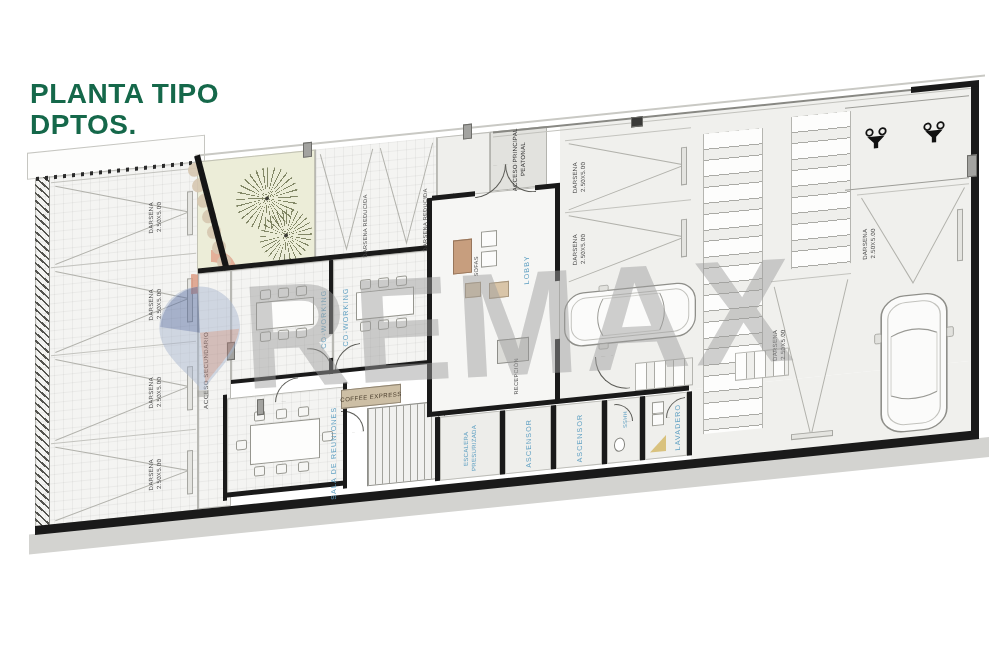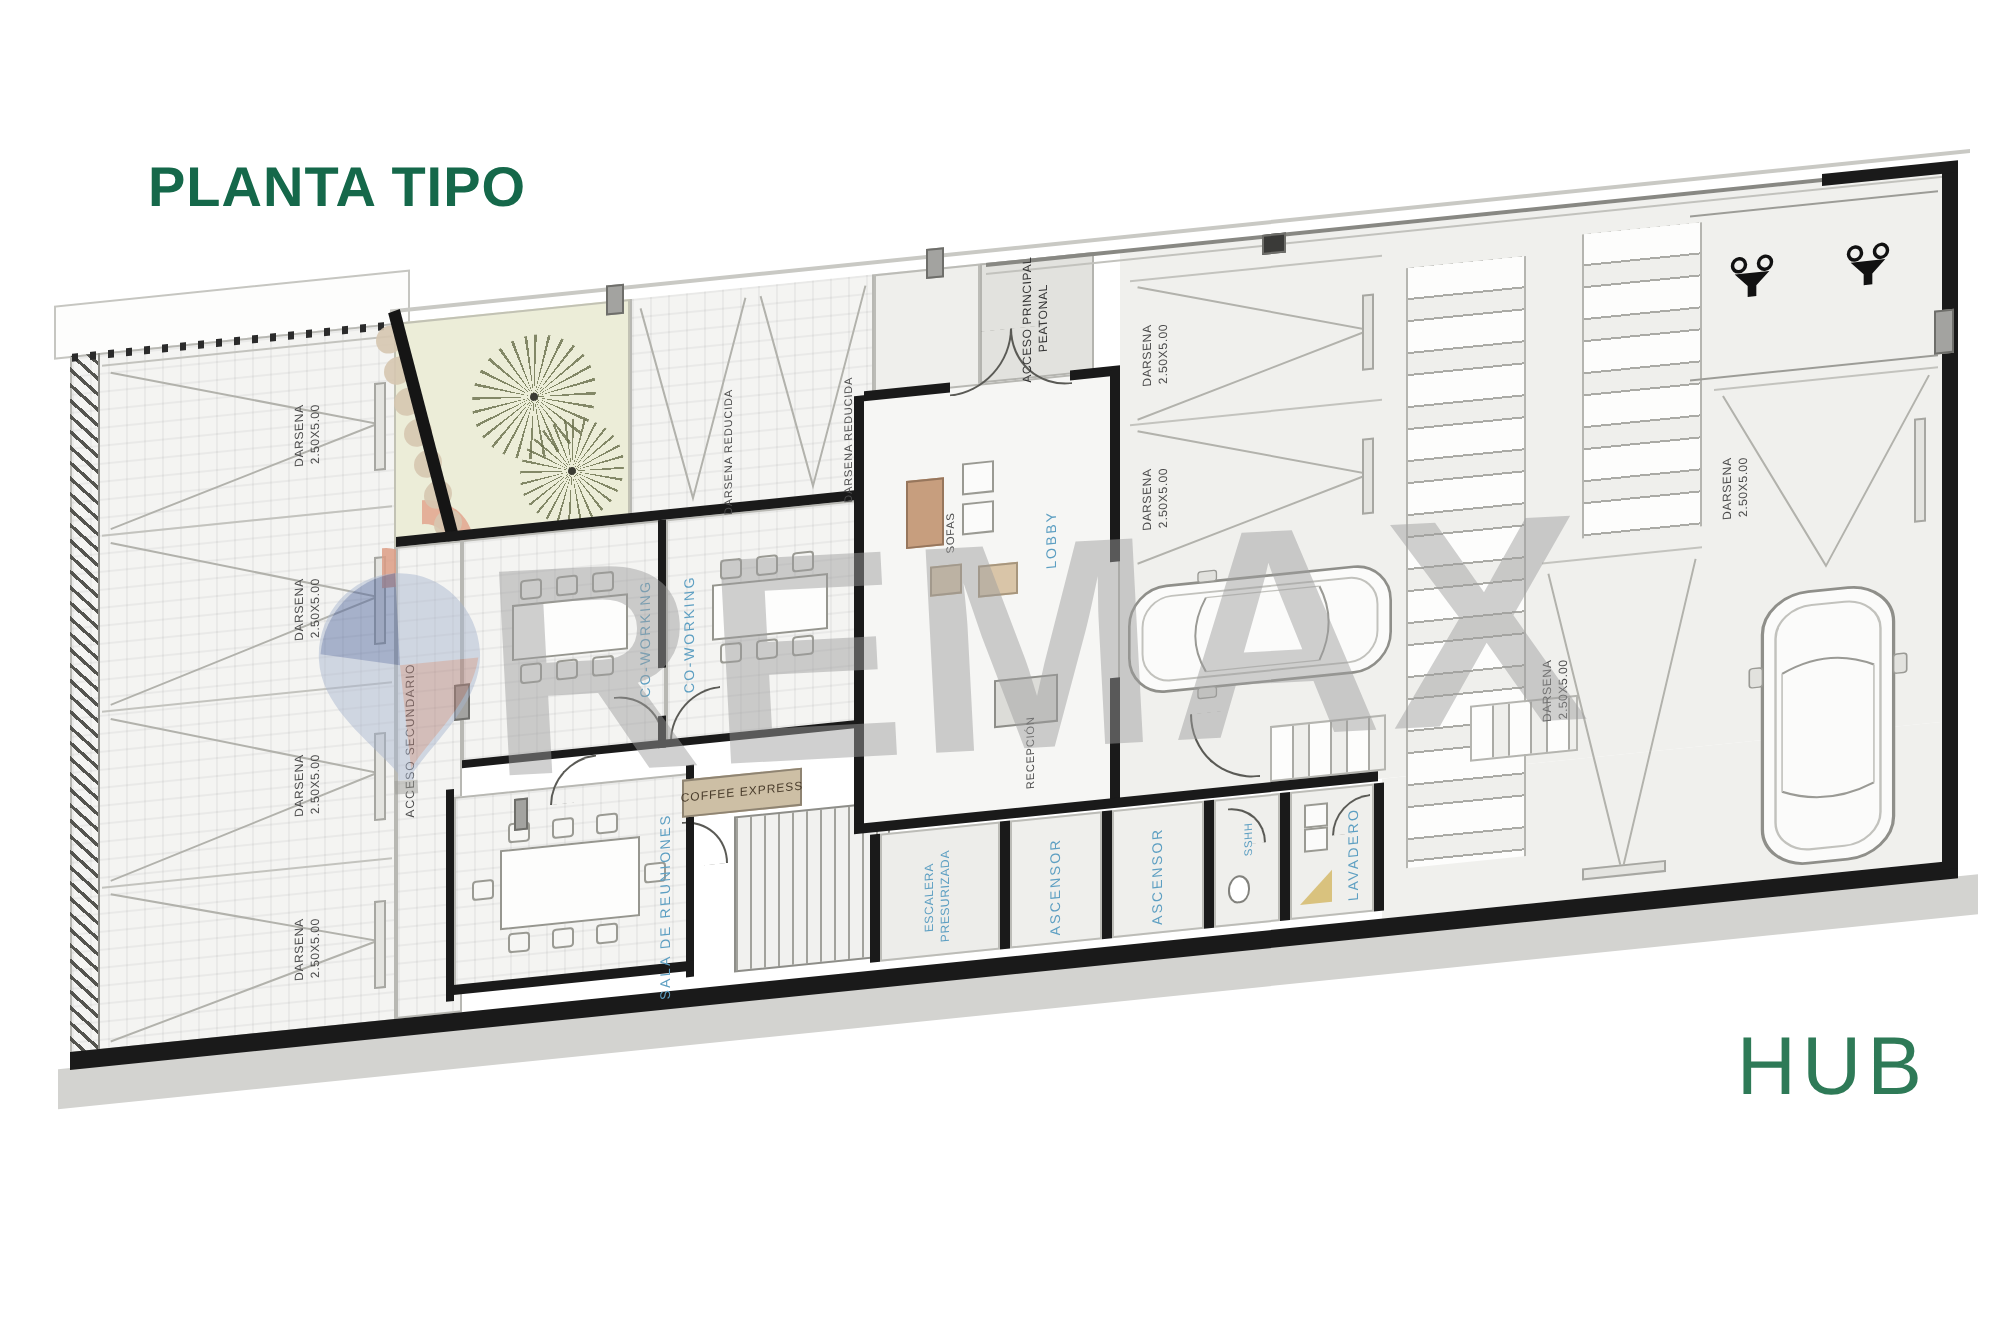--- a/index.html
+++ b/index.html
@@ -1,21 +1,21 @@
 <!DOCTYPE html>
 <html><head>
 <meta charset="utf-8">
 <style>
   html,body{margin:0;padding:0;background:#fff;}
   .canvas{position:relative;width:1000px;height:667px;background:#ffffff;overflow:hidden;
           font-family:"Liberation Sans",sans-serif;}
   
   .title{position:absolute;left:30px;top:78px;margin:0;font-size:28px;font-weight:700;
          line-height:1.12;color:#15684a;letter-spacing:.5px;}
-  .title span{display:block;margin-left:44px;}
+  .title span{display:block;}
   
   .brand{position:absolute;right:36px;top:512px;text-align:right;color:#2e7a57;line-height:1;}
   .brand .l1{display:block;font-size:31px;font-weight:400;letter-spacing:2px;}
   .brand .l2{display:block;font-size:41px;font-weight:400;letter-spacing:3px;margin-top:1px;}
   
   .wm{position:absolute;left:152px;top:252px;display:flex;align-items:center;opacity:.48;
       transform:rotate(-3deg);z-index:6;pointer-events:none;}
   .wm svg{width:96px;height:118px;margin-right:-6px;}
   .wmtext{font-size:148px;font-weight:700;color:#9e9e9e;letter-spacing:4px;line-height:1;}
   
@@ -91,20 +91,21 @@
   .tri{position:absolute;width:0;height:0;border-left:16px solid transparent;
        border-bottom:16px solid #d9c27e;}
 </style>
 </head>
 <body>
 
 <div class="canvas">
 
   <h1 class="title">
     <span>PLANTA TIPO</span>
+    <span>DPTOS.</span>
   </h1>
 
   <div class="plan">
 
     <div class="shadow"></div>
     <div class="sidewalk"></div>
     <div class="siteline"></div>
 
     <div class="z floor" style="left:0;top:0;width:163px;height:349px;">
       <div class="hatch"></div>
@@ -420,16 +421,15 @@
     <svg viewBox="0 0 100 120">
       <path d="M50,4 C74,4 92,24 92,47 C92,72 68,90 54,108 L54,112 L46,112 L46,108 C32,90 8,72 8,47 C8,24 26,4 50,4 Z" fill="#a9b6cf"></path>
       <path d="M50,4 C30,6 12,22 9,44 L50,52 Z" fill="#53699f"></path>
       <path d="M50,52 L91,50 C86,74 64,90 53,106 Z" fill="#b0837d"></path>
       <rect x="44" y="112" width="12" height="7" fill="#9a9a95"></rect>
     </svg>
     <span class="wmtext">REMAX</span>
   </div>
 
   <div class="brand">
-    <span class="l2">HUB</span>
   </div>
 
 </div>
 
 </body></html>

